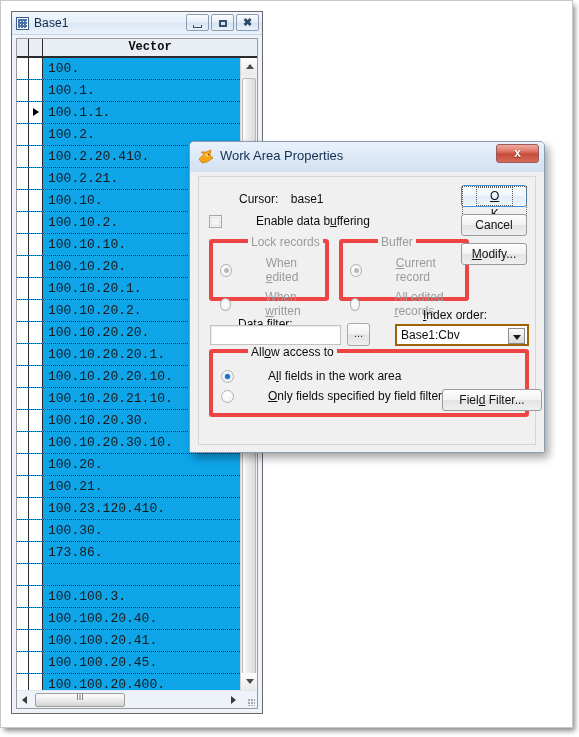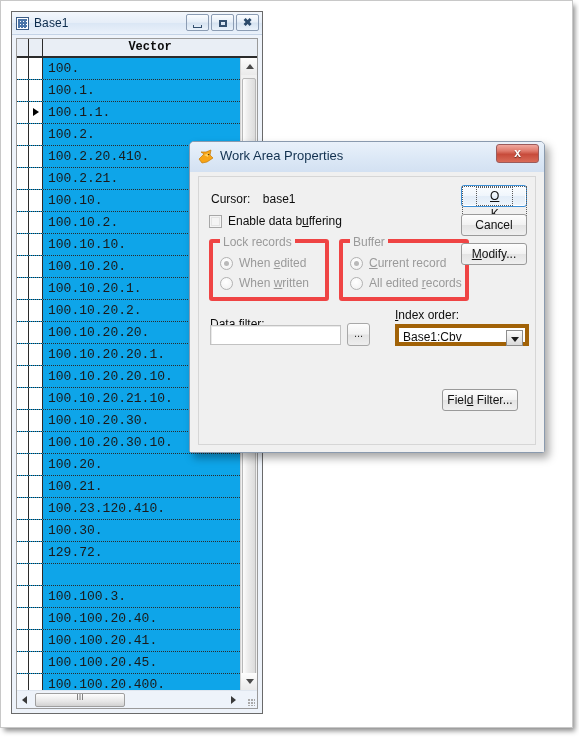--- a/index.html
+++ b/index.html
@@ -281,21 +281,21 @@
     background: #f0f0f0;
   }
   #dlg-inner {
     position: absolute;
     left: 8px; top: 4px; right: 8px; bottom: 7px;
     background: #f0f0f0;
     border: 1px solid #d6d6d6;
     box-sizing: border-box;
   }
 
-  .lbl { font-size: 12px; color: #0d0d0d; }
+  .lbl { font-size: 12px; color: #0d0d0d; margin-left: 28px; }
   .lbl.dim { color: #9a9a9a; }
   .ul { text-decoration: underline; }
 
   #cursor-row { position: absolute; left: 12px; top: 12px; }
   #cursor-row .v { margin-left: 8px; }
 
   #buffering-row {
     position: absolute; left: 10px; top: 37px;
     display: flex; align-items: flex-end; gap: 6px;
   }
@@ -369,21 +369,21 @@
     background: linear-gradient(to bottom,#fdfdfd 0%,#f1f1f1 48%,#e3e3e3 52%,#eeeeee 100%);
     box-sizing: border-box;
     font-size: 11px; color: #2b2b2b;
     text-align: center; line-height: 18px;
   }
   #indexorder-label { position: absolute; left: 196px; top: 131px; }
   #indexorder-combo {
     position: absolute; left: 196px; top: 147px;
     width: 134px; height: 22px;
     background: #ffffff;
-    border: 4px solid #a16207;
+    border: 2px solid #a16207;
     box-sizing: border-box;
   }
   #indexorder-value {
     position: absolute; left: 4px; top: 2px;
     font-size: 12px; color: #0d0d0d;
   }
   #indexorder-arrow {
     position: absolute; right: 2px; top: 2px;
     width: 17px; height: 16px;
     border: 1px solid #8d8d8d;
@@ -417,21 +417,21 @@
   #btn-ok span {
     display: inline-block;
     border: 1px dotted #5a5a5a;
     padding: 0 13px;
     line-height: 17px;
   }
   #btn-cancel { left: 262px; top: 37px; }
   #btn-modify { left: 262px; top: 66px; }
   #btn-fieldfilter {
     left: 243px; top: 212px;
-    width: 76px; height: 22px;
+    width: 100px; height: 22px;
   }
 </style>
 </head>
 <body>
 
 <div id="screen">
   <div id="page-frame">
 
     <div id="base-window">
 
@@ -560,21 +560,21 @@
                 <div class="cell-vector">100.23.120.410.</div>
               </div>
               <div class="grid-row">
                 <div class="cell-gutter"></div>
                 <div class="cell-marker"></div>
                 <div class="cell-vector">100.30.</div>
               </div>
               <div class="grid-row">
                 <div class="cell-gutter"></div>
                 <div class="cell-marker"></div>
-                <div class="cell-vector">129.72.</div>
+                <div class="cell-vector">173.86.</div>
               </div>
               <div class="grid-row">
                 <div class="cell-gutter"></div>
                 <div class="cell-marker"></div>
               </div>
               <div class="grid-row">
                 <div class="cell-gutter"></div>
                 <div class="cell-marker"></div>
                 <div class="cell-vector">100.100.3.</div>
               </div>
@@ -674,20 +674,33 @@
           <span class="lbl" id="datafilter-label">Data <span class="ul">f</span>ilter:</span>
           <input id="datafilter-input" type="text" value="" style="">
           <div id="browse-btn">...</div>
 
           <span class="lbl" id="indexorder-label"><span class="ul">I</span>ndex order:</span>
           <div id="indexorder-combo">
             <span id="indexorder-value">Base1:Cbv</span>
             <span id="indexorder-arrow"></span>
           </div>
 
+          <div class="group" id="grp-allow">
+            <span class="gtitle lbl">All<span class="ul">o</span>w access to</span>
+            <div id="allow-opts">
+              <div class="radio-row">
+                <span class="rb on"></span>
+                <span class="lbl">A<span class="ul">l</span>l fields in the work area</span>
+              </div>
+              <div class="radio-row">
+                <span class="rb"></span>
+                <span class="lbl"><span class="ul">O</span>nly fields specified by field filter</span>
+              </div>
+            </div>
+          </div>
 
           <div class="btn" id="btn-ok">
             <span><span class="ul">O</span>K</span>
           </div>
           <div class="btn" id="btn-cancel">Cancel</div>
           <div class="btn" id="btn-modify"><span class="ul">M</span>odify...</div>
           <div class="btn" id="btn-fieldfilter">Fiel<span class="ul">d</span> Filter...</div>
 
         </div>
       </div>

